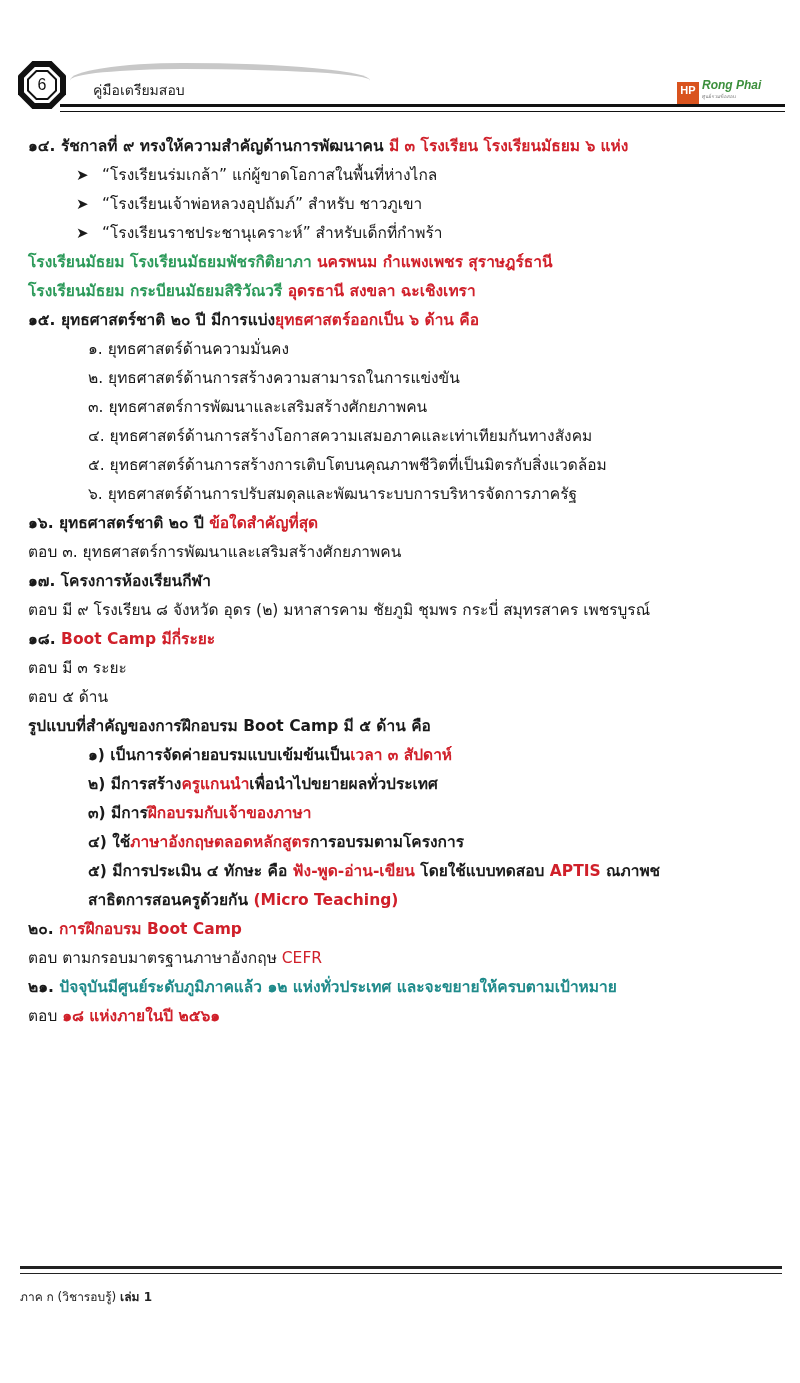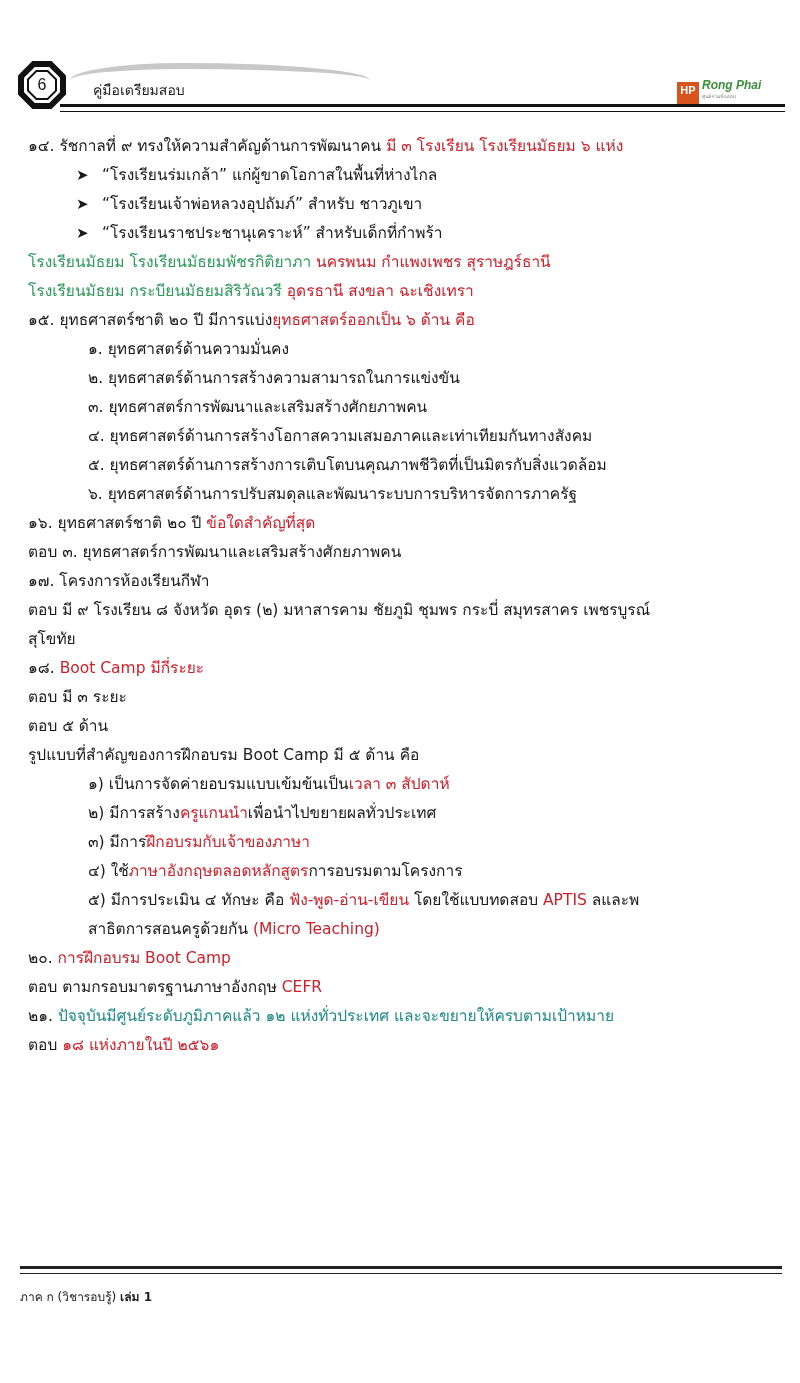--- a/index.html
+++ b/index.html
@@ -21,21 +21,21 @@
     .header-rule { position: absolute; left: 60px; top: 49px; width: 725px; height: 4px;
                    border-top: 3px solid #111; border-bottom: 1px solid #111; }
     .logo { position: absolute; left: 677px; top: 21px; width: 110px; height: 24px; }
     .logo-box { position: absolute; left: 0; top: 6px; width: 22px; height: 23px; background: #d9531e; color:#fff;
                 font-size: 11px; font-weight: bold; text-align:center; line-height:16px; font-family:"Liberation Sans", sans-serif; }
     .logo-text { position: absolute; left: 25px; top: 2px; font-size: 12px; font-style: italic; font-weight: bold; color:#3c8f3c; font-family:"Liberation Sans", sans-serif; }
     .logo-sub { position: absolute; left: 25px; top: 16px; font-size: 5px; color: #777; }
 
     .content { position: absolute; left: 28px; top: 132px; width: 760px; }
     .line { font-size: 15.5px; line-height: 29px; white-space: nowrap; }
-    .b { font-weight: normal; }
+    .b { font-weight: bold; }
     .red { color: #d0202a; }
     .green { color: #2c9a5a; }
     .teal { color: #1e8a8a; }
     .ind1 { padding-left: 48px; }
     .ind2 { padding-left: 60px; }
     .ind3 { padding-left: 60px; }
     .arrow { display:inline-block; width: 26px; font-size: 15px; }
 
     .footer-rule { position: absolute; left: 20px; top: 1266px; width: 762px; height: 4px;
                    border-top: 3px solid #222; border-bottom: 1px solid #222; }
@@ -98,35 +98,34 @@
     <span>ยุทธศาสตร์ชาติ ๒๐ ปี</span>
     <span class="red">ข้อใดสำคัญที่สุด</span>
   </div>
   <div class="line">ตอบ ๓. ยุทธศาสตร์การพัฒนาและเสริมสร้างศักยภาพคน</div>
 
   <div class="line b">
     <span>๑๗.</span>
     <span>โครงการห้องเรียนกีฬา</span>
   </div>
   <div class="line">ตอบ มี ๙ โรงเรียน ๘ จังหวัด อุดร (๒) มหาสารคาม ชัยภูมิ ชุมพร กระบี่ สมุทรสาคร เพชรบูรณ์</div>
-  <div class="line">สุโขทัย</div>
 
   <div class="line b">
     <span>๑๘.</span>
     <span class="red">Boot Camp มีกี่ระยะ</span>
   </div>
   <div class="line">ตอบ มี ๓ ระยะ</div>
 
   <div class="line">ตอบ ๕ ด้าน</div>
   <div class="line b">รูปแบบที่สำคัญของการฝึกอบรม Boot Camp มี ๕ ด้าน คือ</div>
   <div class="line b ind3"><span>๑) เป็นการจัดค่ายอบรมแบบเข้มข้นเป็น</span><span class="red">เวลา ๓ สัปดาห์</span><span></span></div>
   <div class="line b ind3"><span>๒) มีการสร้าง</span><span class="red">ครูแกนนำ</span><span>เพื่อนำไปขยายผลทั่วประเทศ</span></div>
   <div class="line b ind3"><span>๓) มีการ</span><span class="red">ฝึกอบรมกับเจ้าของภาษา</span><span></span></div>
   <div class="line b ind3"><span>๔) ใช้</span><span class="red">ภาษาอังกฤษตลอดหลักสูตร</span><span>การอบรมตามโครงการ</span></div>
-  <div class="line b ind3"><span>๕) มีการประเมิน ๔ ทักษะ คือ </span><span class="red">ฟัง-พูด-อ่าน-เขียน</span><span> โดยใช้แบบทดสอบ </span><span class="red">APTIS</span><span> ลและพ</span></div>
+  <div class="line b ind3"><span>๕) มีการประเมิน ๔ ทักษะ คือ </span><span class="red">ฟัง-พูด-อ่าน-เขียน</span><span> โดยใช้แบบทดสอบ </span><span class="red">APTIS</span><span> ณภาพช</span></div>
   <div class="line b ind3"><span>สาธิตการสอนครูด้วยกัน </span><span class="red">(Micro Teaching)</span></div>
 
   <div class="line b">
     <span>๒๐.</span>
     <span class="red">การฝึกอบรม Boot Camp</span>
   </div>
   <div class="line"><span>ตอบ ตามกรอบมาตรฐานภาษาอังกฤษ </span><span class="red">CEFR</span></div>
 
   <div class="line b">
     <span>๒๑.</span>

